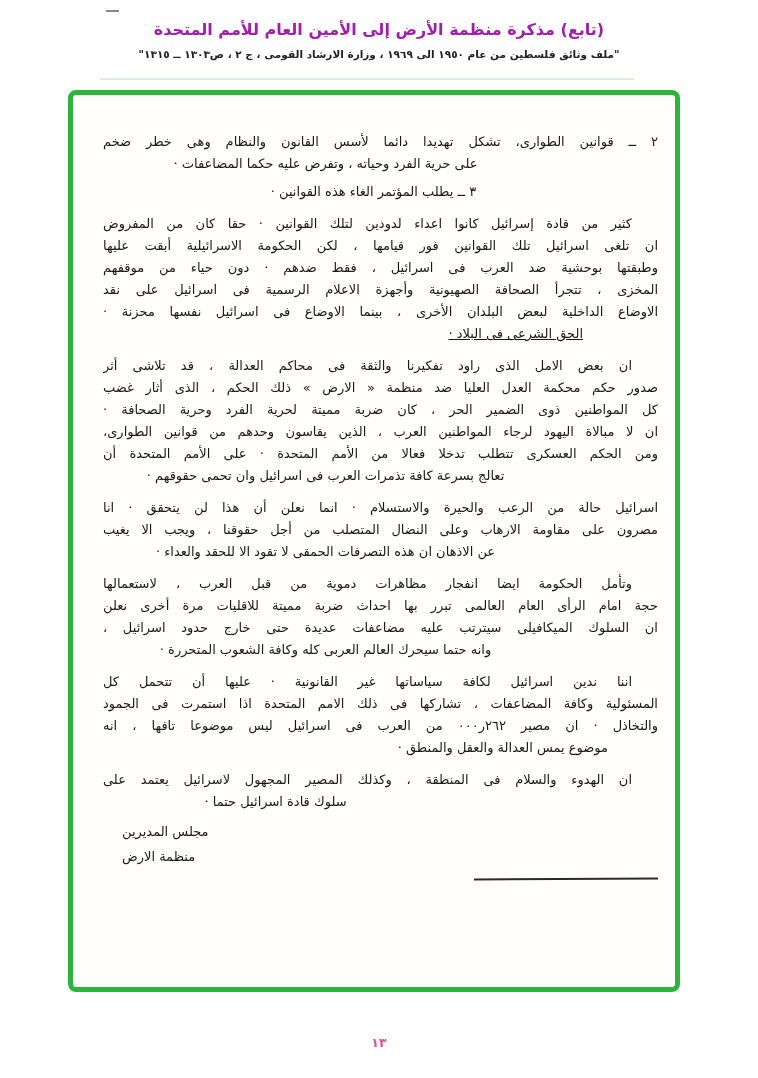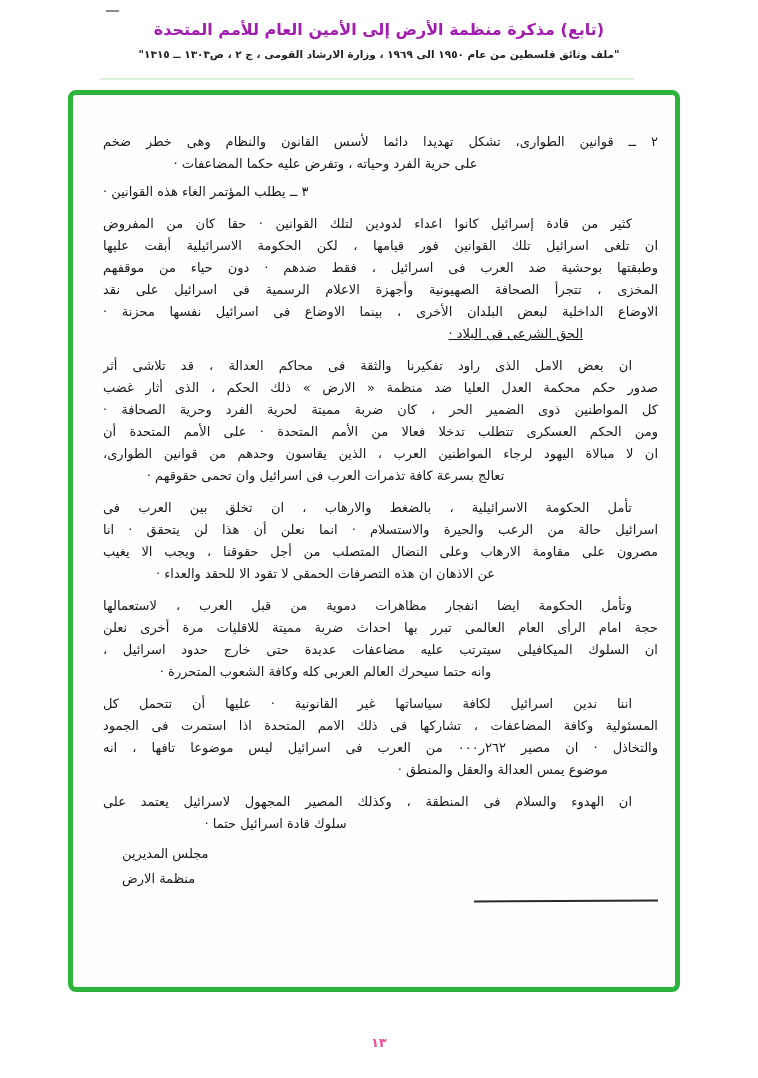--- a/index.html
+++ b/index.html
@@ -35,21 +35,21 @@
     position:absolute; inset:0;
     padding:36px 17px 0 30px;
     font-size:13px; line-height:22px;
     color:#181818;
     direction:rtl;
     text-align:right;
   }
   .line { height:22px; overflow:hidden; }
   .jl   { text-align:justify; text-align-last:justify; text-justify:inter-word; }
   .first{ padding-right:26px; }
-  .itemstart { text-align:left; padding-right:14px; }
+  .itemstart { text-align:center; padding-right:14px; }
   .c    { text-align:right; padding-right:50px; }
   .cl   { text-align:center; padding-right:110px; }
   .cll  { text-align:center; padding-right:210px; }
   .cr   { text-align:right;  padding-right:75px;text-decoration:underline; }
 
   .item3 { margin-top:6px; }
   .para  { margin-top:10px; }
 
   .signature { margin-top:6px; text-align:left; padding-left:19px; font-size:13px; }
   .signature .sig-line { height:25px; line-height:25px; overflow:hidden; }
@@ -97,27 +97,26 @@
         <div class="line jl">وطبقتها بوحشية ضد العرب فى اسرائيل ، فقط ضدهم · دون حياء من موقفهم</div>
         <div class="line jl">المخزى ، تتجرأ الصحافة الصهيونية وأجهزة الاعلام الرسمية فى اسرائيل على نقد</div>
         <div class="line jl">الاوضاع الداخلية لبعض البلدان الأخرى ، بينما الاوضاع فى اسرائيل نفسها محزنة ·</div>
         <div class="line cr">الحق الشرعى فى البلاد ·</div>
       </div>
 
       <div class="para">
         <div class="line jl first">ان بعض الامل الذى راود تفكيرنا والثقة فى محاكم العدالة ، قد تلاشى أثر</div>
         <div class="line jl">صدور حكم محكمة العدل العليا ضد منظمة « الارض » ذلك الحكم ، الذى أثار غضب</div>
         <div class="line jl">كل المواطنين ذوى الضمير الحر ، كان ضربة مميتة لحرية الفرد وحرية الصحافة ·</div>
+        <div class="line jl">ان لا مبالاة اليهود لرجاء المواطنين العرب ، الذين يقاسون وحدهم من قوانين الطوارى،</div>
         <div class="line jl">ومن الحكم العسكرى تتطلب تدخلا فعالا من الأمم المتحدة · على الأمم المتحدة أن</div>
-        <div class="line jl">ان لا مبالاة اليهود لرجاء المواطنين العرب ، الذين يقاسون وحدهم من قوانين الطوارى،</div>
         <div class="line cl">تعالج بسرعة كافة تذمرات العرب فى اسرائيل وان تحمى حقوقهم ·</div>
       </div>
 
       <div class="para">
-        <div class="line jl first">تأمل الحكومة الاسرائيلية ، بالضغط والارهاب ، ان تخلق بين العرب فى</div>
         <div class="line jl">اسرائيل حالة من الرعب والحيرة والاستسلام · انما نعلن أن هذا لن يتحقق · انا</div>
         <div class="line jl">مصرون على مقاومة الارهاب وعلى النضال المتصلب من أجل حقوقنا ، ويجب الا يغيب</div>
         <div class="line cl">عن الاذهان ان هذه التصرفات الحمقى لا تقود الا للحقد والعداء ·</div>
       </div>
 
       <div class="para">
         <div class="line jl first">وتأمل الحكومة ايضا انفجار مظاهرات دموية من قبل العرب ، لاستعمالها</div>
         <div class="line jl">حجة امام الرأى العام العالمى تبرر بها احداث ضربة مميتة للاقليات مرة أخرى نعلن</div>
         <div class="line jl">ان السلوك الميكافيلى سيترتب عليه مضاعفات عديدة حتى خارج حدود اسرائيل ،</div>
         <div class="line cl">وانه حتما سيحرك العالم العربى كله وكافة الشعوب المتحررة ·</div>

